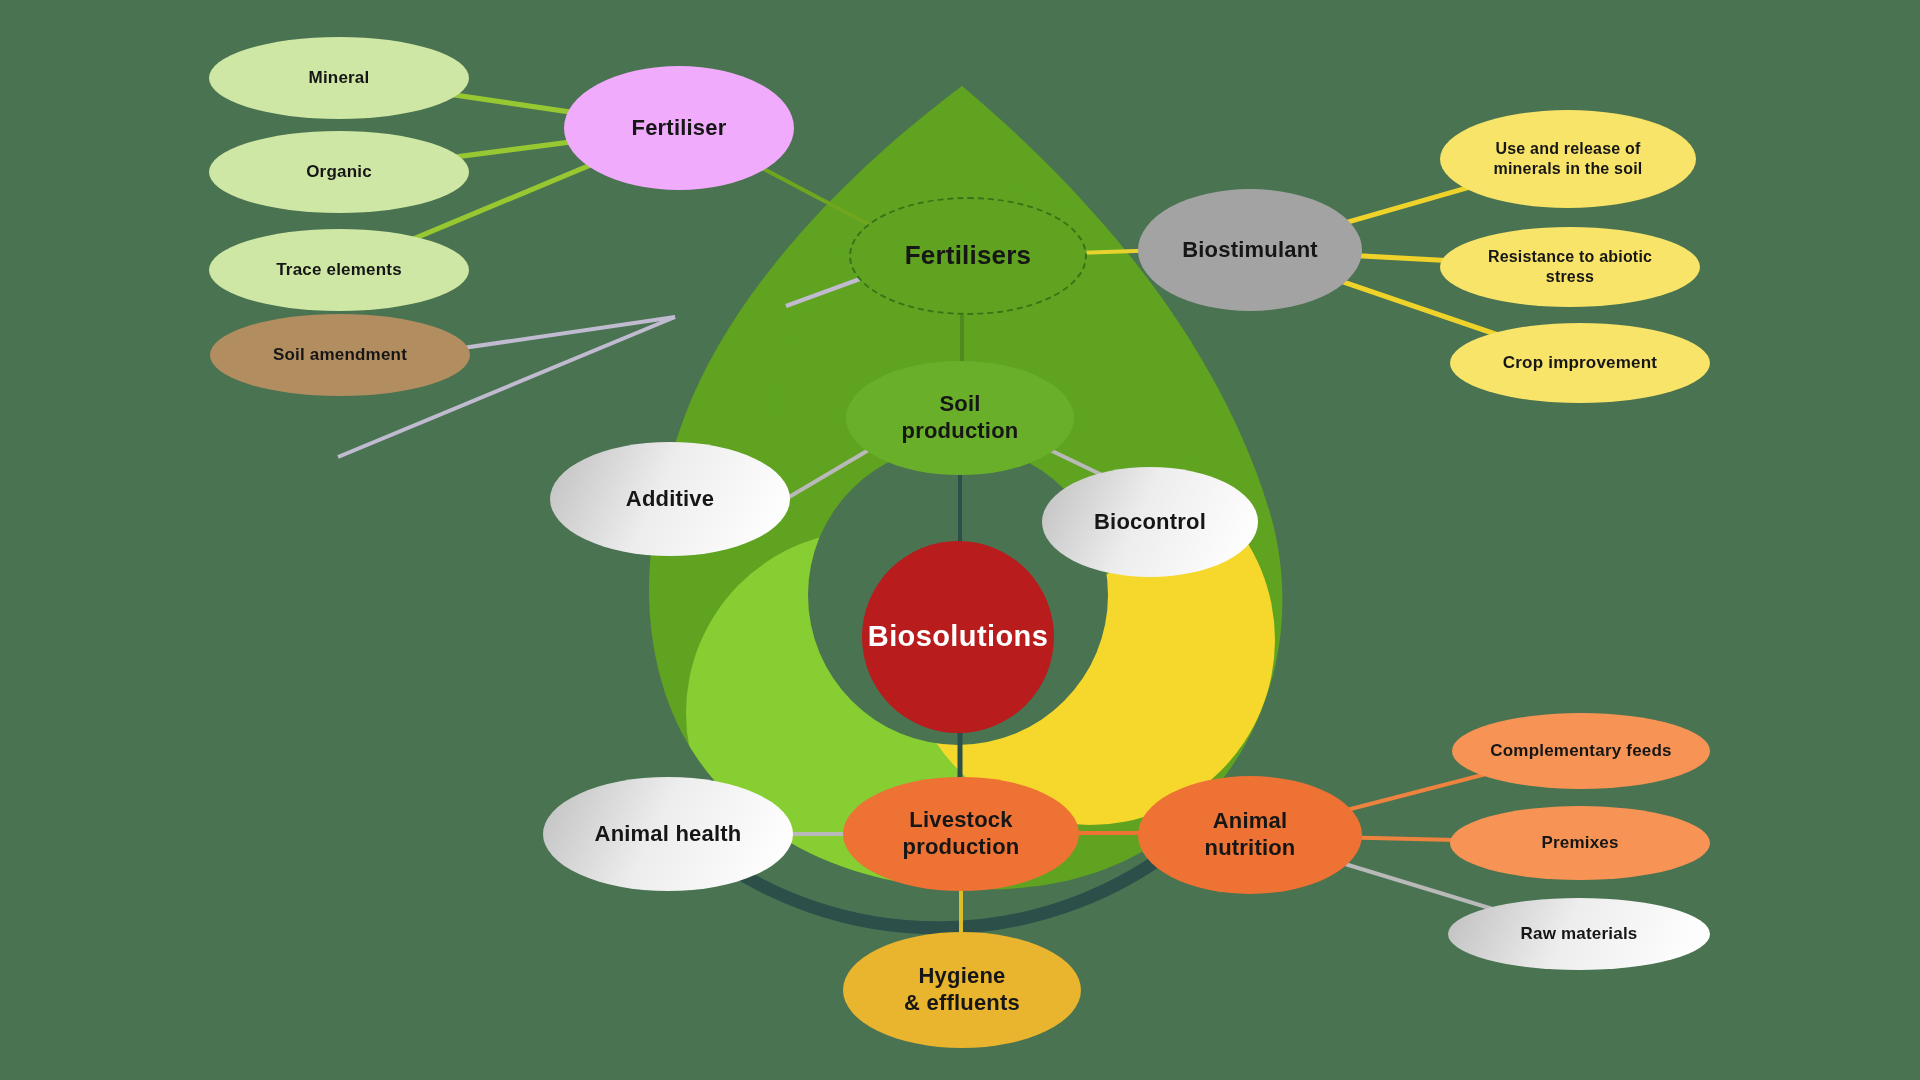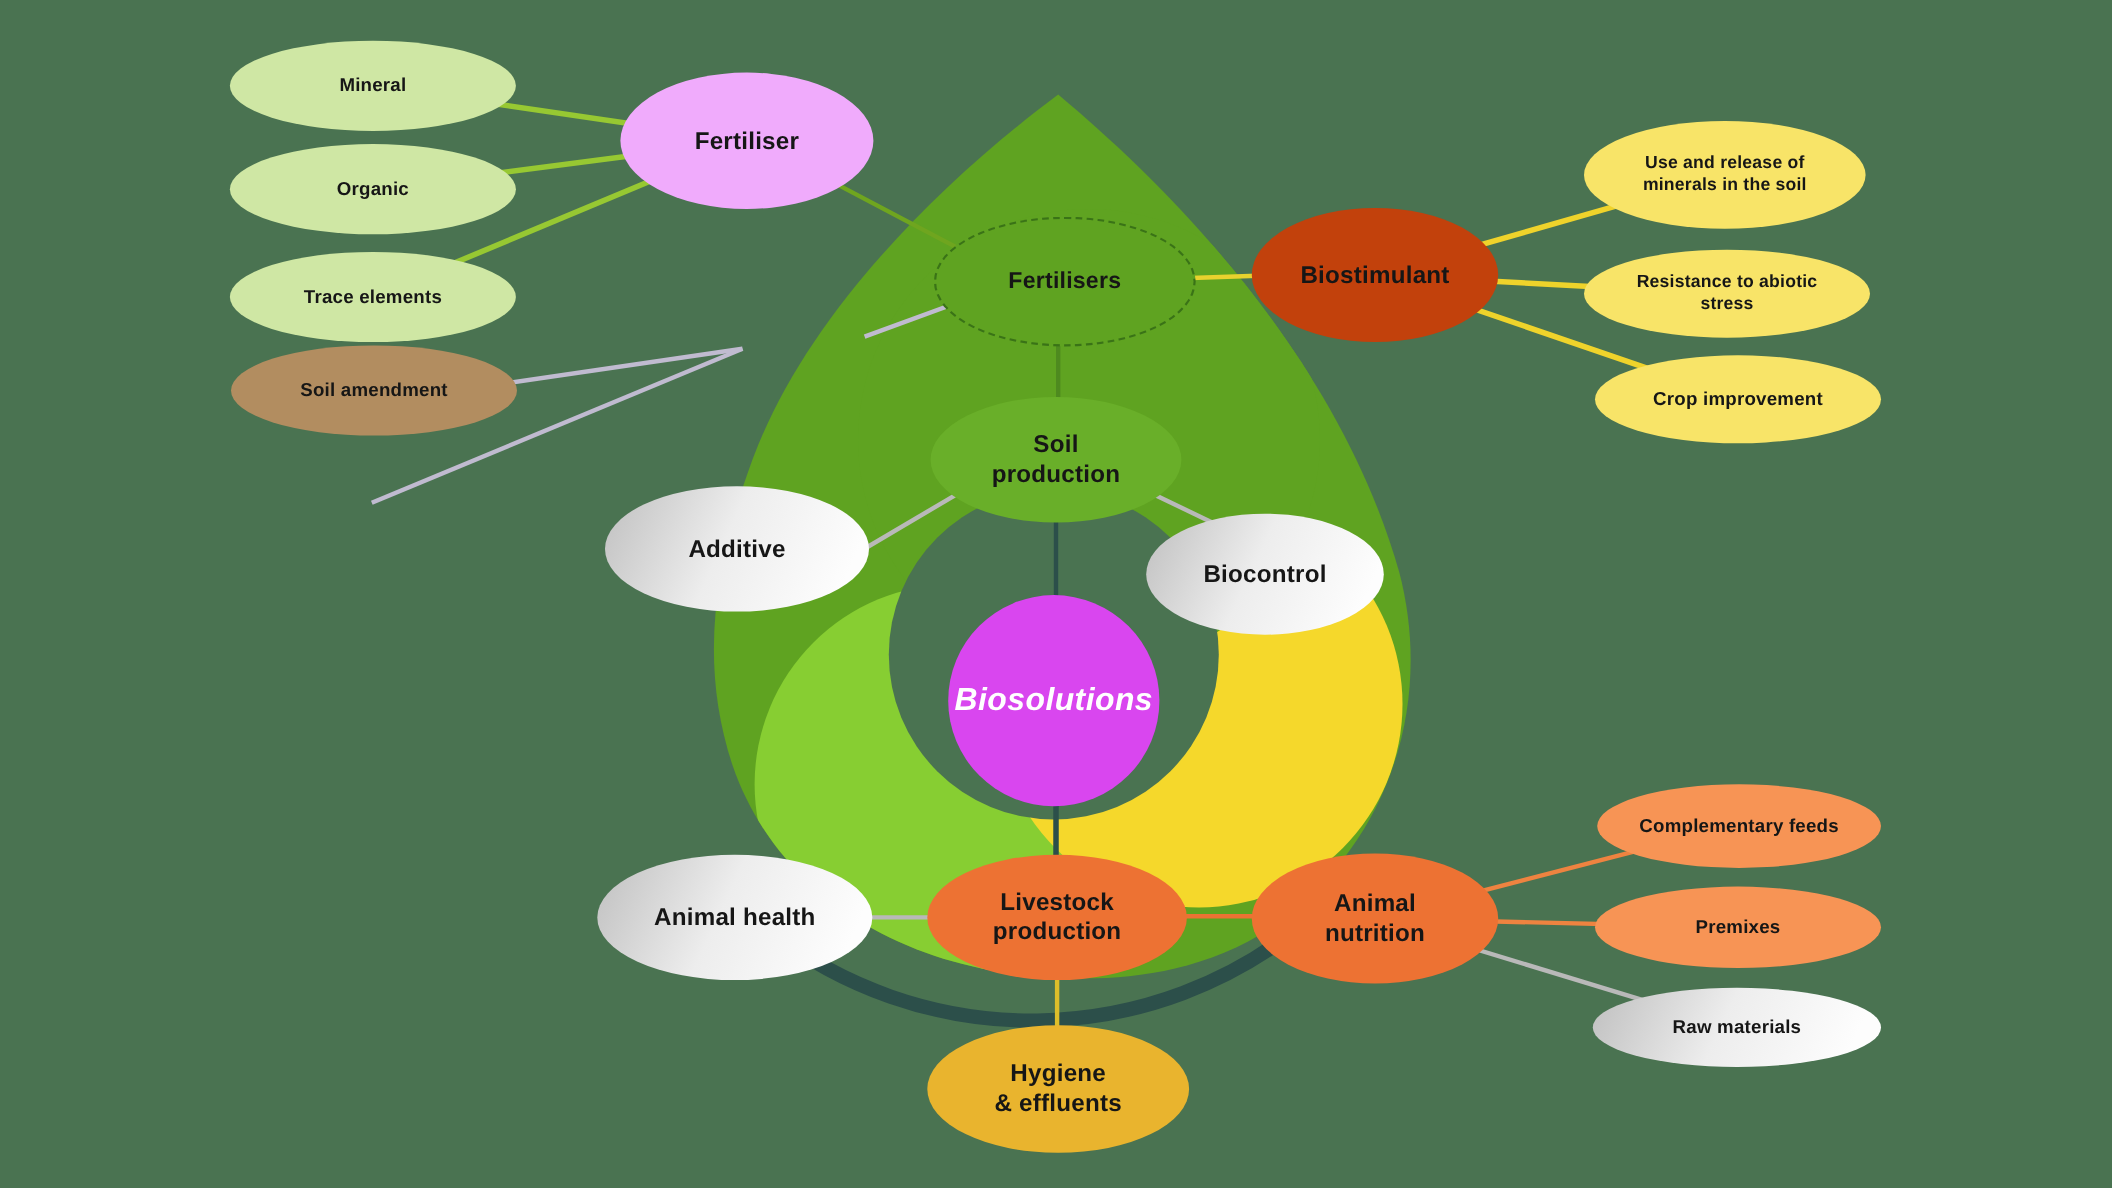--- a/index.html
+++ b/index.html
@@ -16,32 +16,32 @@
     color:#161616;font-weight:bold;white-space:pre-line;line-height:1.22;
     letter-spacing:.2px;
   }
   
   .green-main{background:#f0abfc;}
   .green-child{background:#CFE7A4;}
   .leaf-node{background:#5FA321;}
   .plant-node{background:#69AF29;}
   .leaf-node.dashed{border:2.5px dashed #3A7317;}
   .brown{background:#B28D60;}
-  .yellow-main{background:#c2410c;}
+  .yellow-main{background:#a3a3a3;}
   .yellow-child{background:#F8E468;}
   .gray-grad{background:linear-gradient(115deg,#BFBFBF 0%,#EDEDED 45%,#FDFDFD 88%);}
   .orange-main{background:#ED7233;}
   .orange-child{background:#F79455;}
   .gold{background:#E9B42E;}
-  .teal{background:#d946ef;color:#FFFFFF;font-style:italic;}
+  .teal{background:#b91c1c;color:#FFFFFF;}
   
   .fs-main{font-size:22px;}
   .fs-child{font-size:17px;}
   .fs-child-sm{font-size:16px;}
-  .fs-hub{font-size:21px;}
+  .fs-hub{font-size:26px;}
   .fs-center{font-size:29px;letter-spacing:.4px;}
   
   #n-mineral          {left:209px;top:37px;  width:260px;height:82px;}
   #n-organic          {left:209px;top:131px; width:260px;height:82px;}
   #n-trace            {left:209px;top:229px; width:260px;height:82px;}
   #n-fertiliser       {left:564px;top:66px;  width:230px;height:124px;}
   #n-amendment        {left:557px;top:262px; width:236px;height:110px;}
   #n-soil             {left:210px;top:314px; width:260px;height:82px;}
   #n-basic            {left:208px;top:416px; width:260px;height:82px;}
   #n-additive         {left:550px;top:442px; width:240px;height:114px;}

